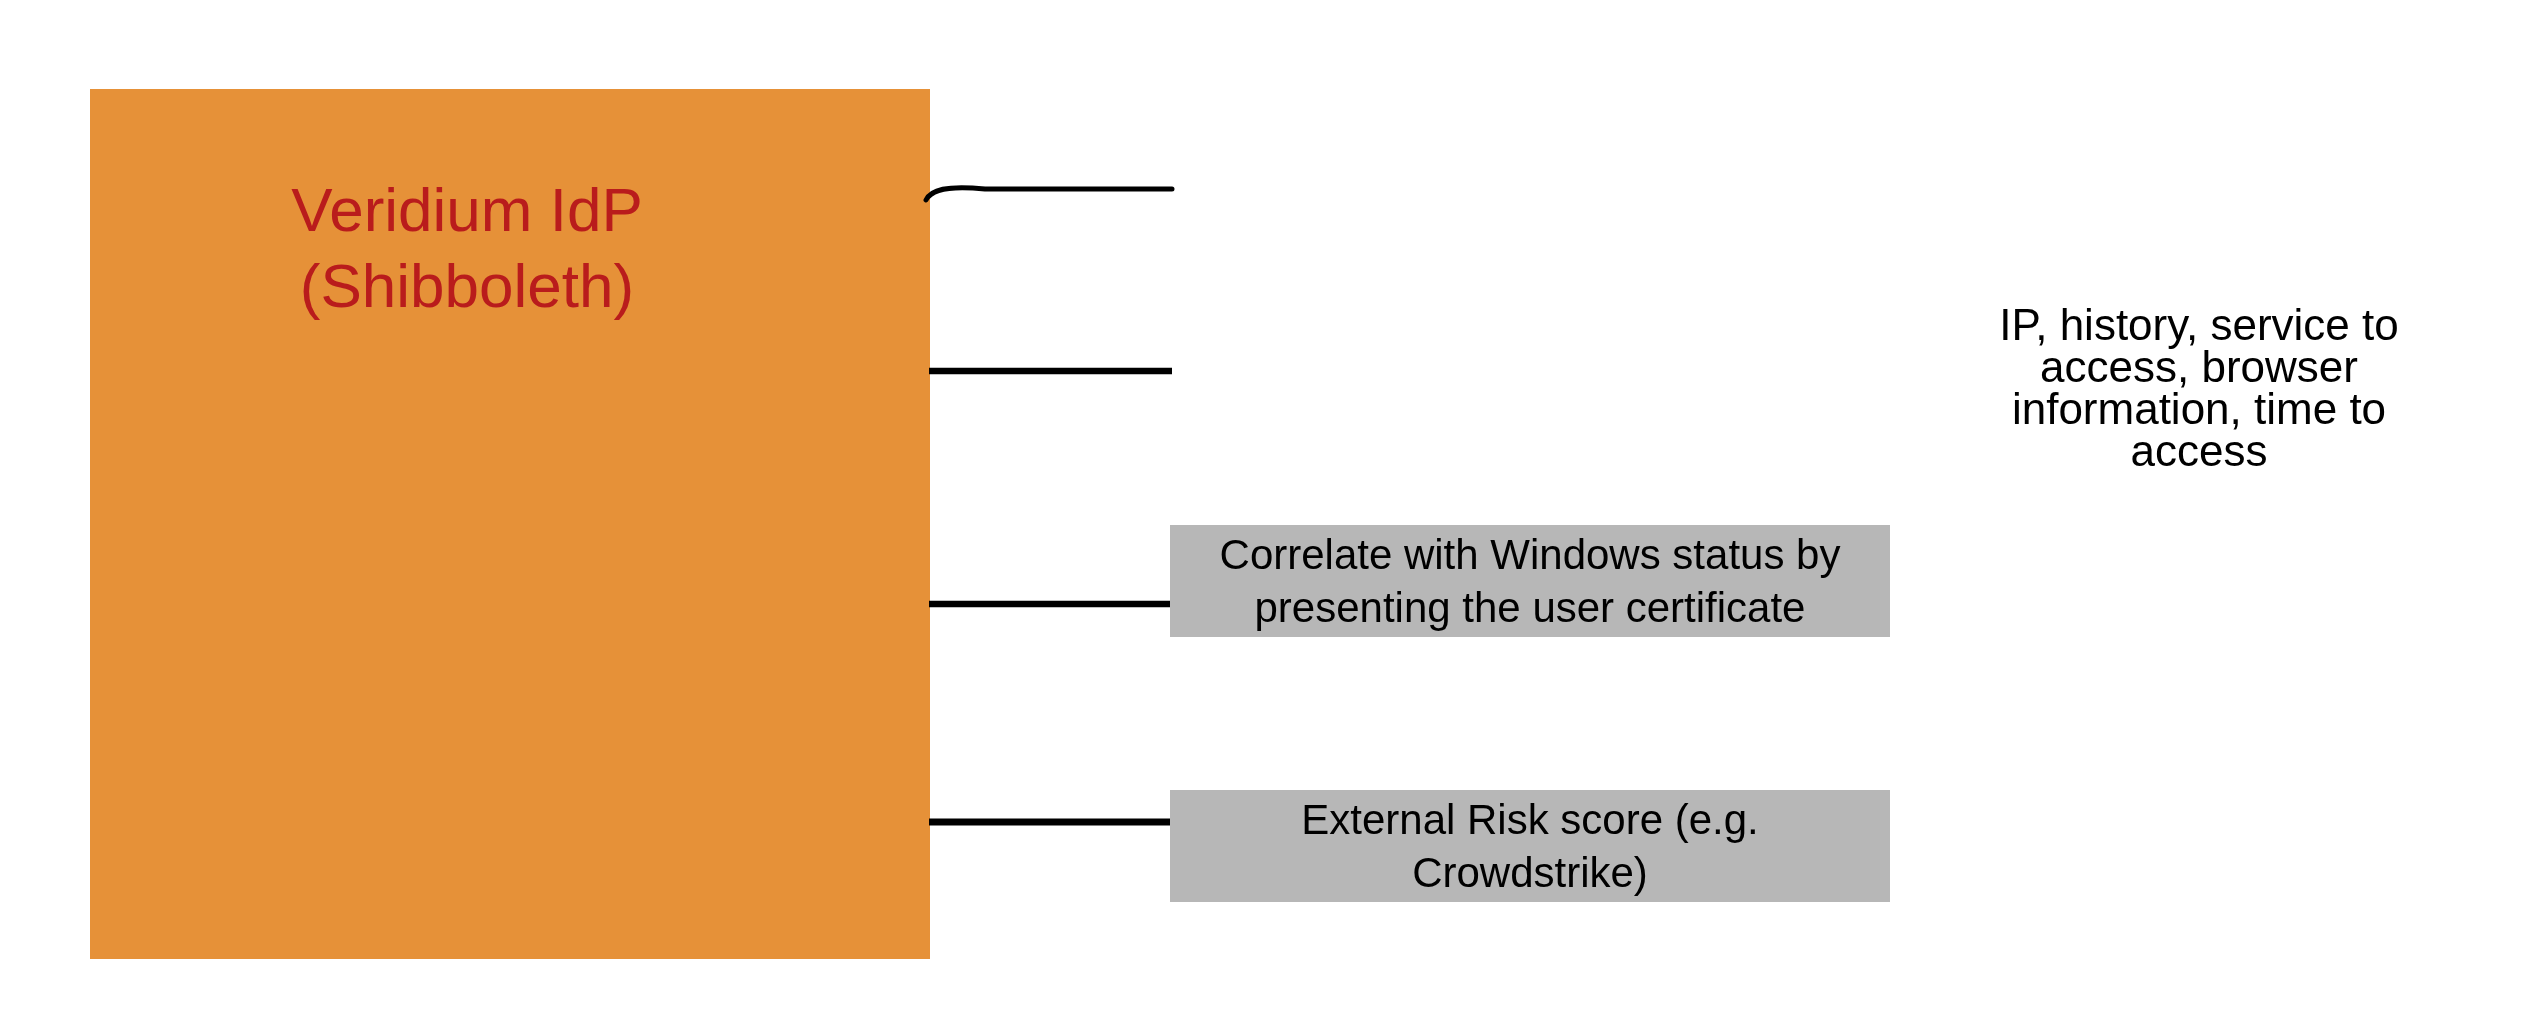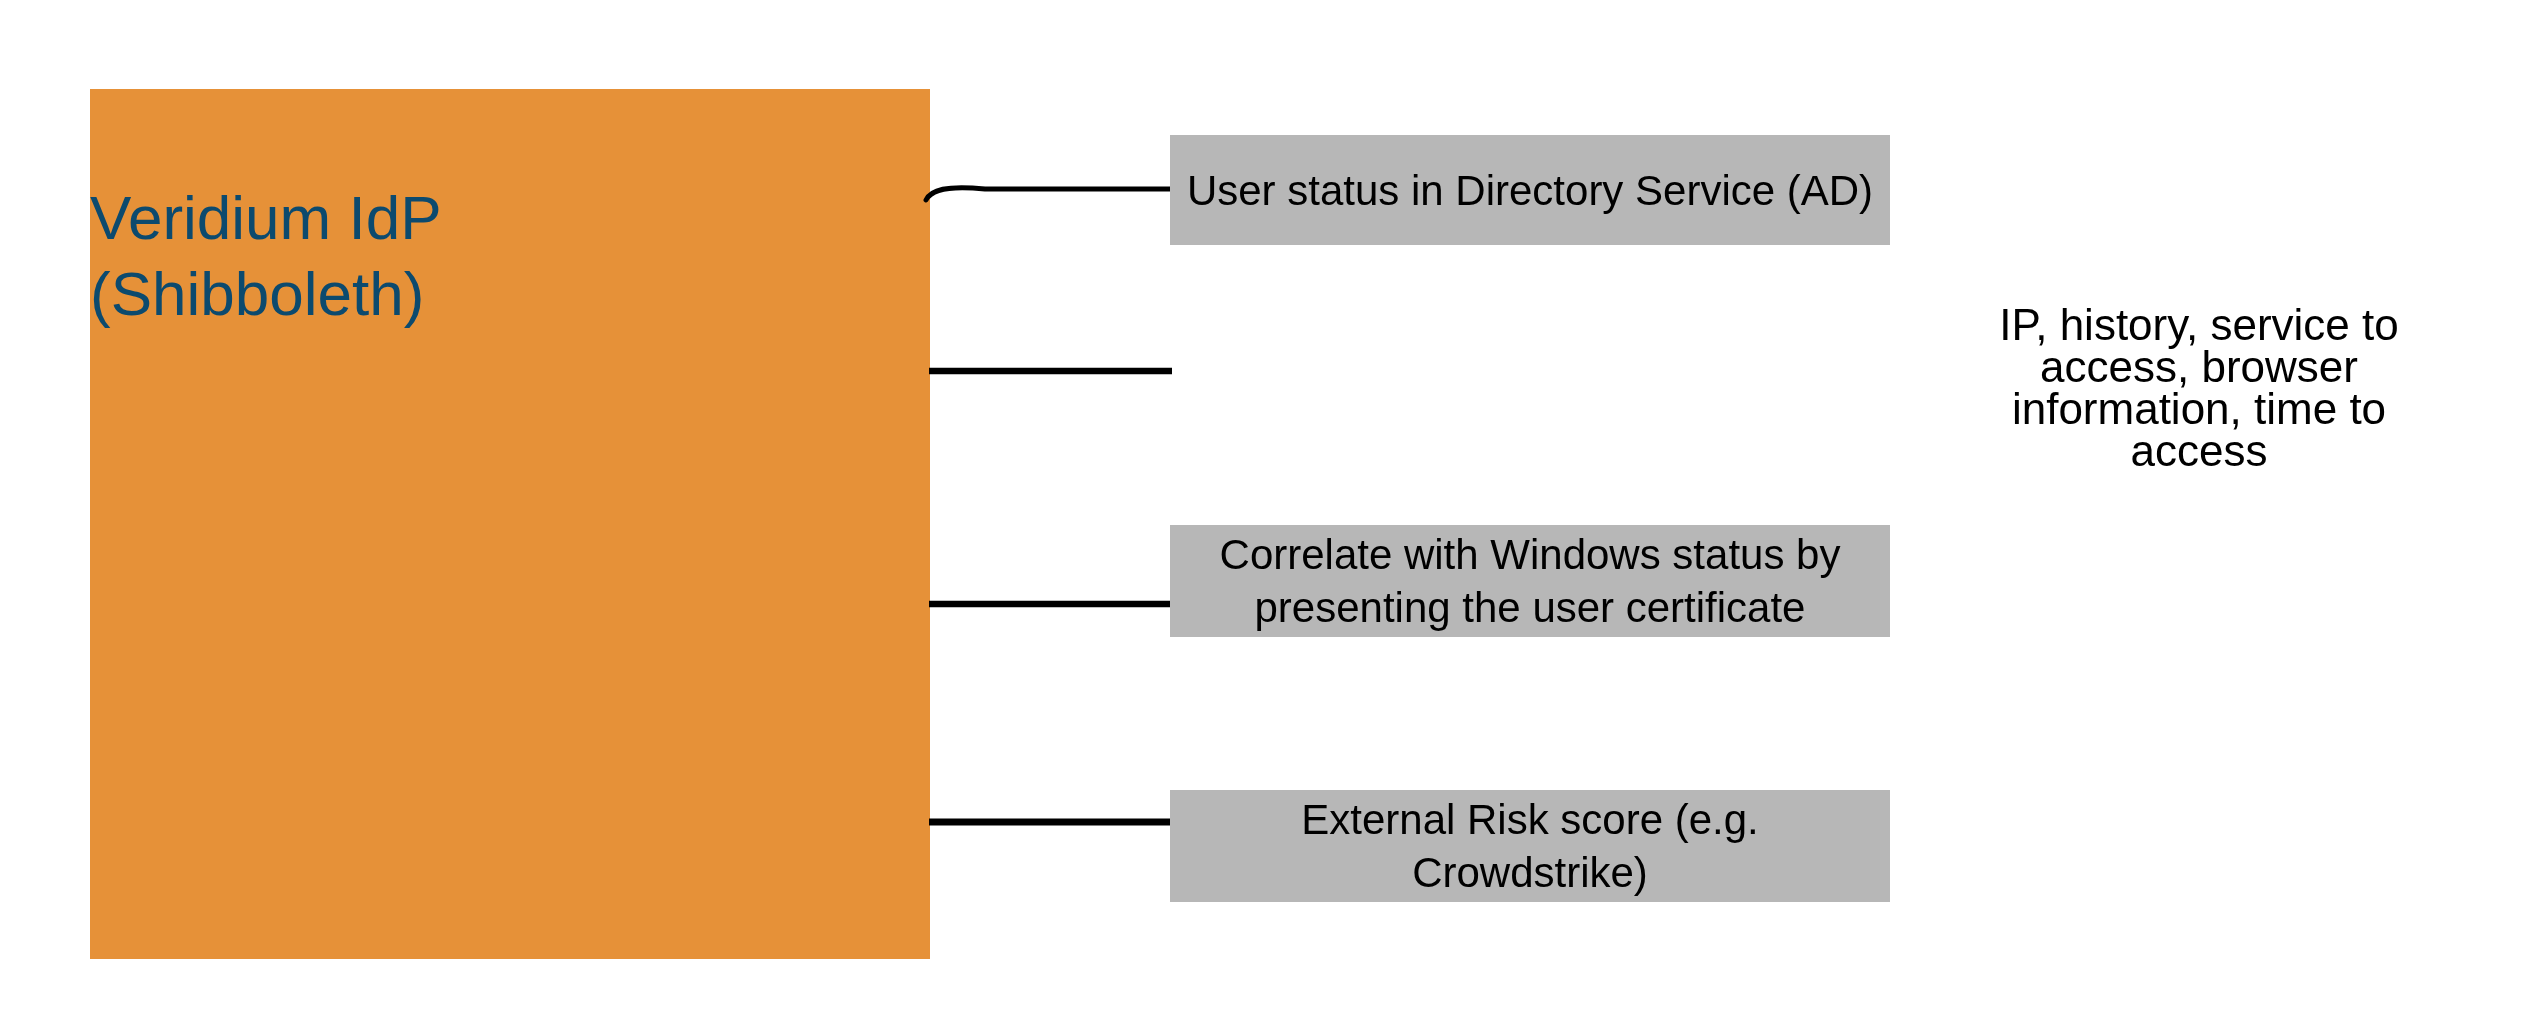--- a/index.html
+++ b/index.html
@@ -21,26 +21,25 @@
     top: 89px;
     width: 840px;
     height: 870px;
     background: #e69138;
   }
   .main-node-label {
     position: absolute;
     left: 90px;
     top: 172px;
     width: 754px;
-    text-align: left;
-    color: #0c4a6e;
+    text-align: center;
+    color: #b91c1c;
     font-size: 62px;
     line-height: 76px;
     white-space: pre-line;
-    margin-top: 8px;
   }
   .connectors {
     position: absolute;
     left: 0;
     top: 0;
   }
   .factor-node {
     position: absolute;
     left: 1170px;
     width: 720px;
@@ -79,23 +78,20 @@
   <div class="main-node-label">Veridium IdP
 (Shibboleth)</div>
 
   <svg class="connectors" width="2523" height="1020" viewBox="0 0 2523 1020" aria-hidden="true">
     <path d="M 926 200 C 931 190 946 185 985 189 L 1172 189" fill="none" stroke="#000000" stroke-width="5" stroke-linecap="round"></path>
     <path d="M 929 371 L 1172 371" fill="none" stroke="#000000" stroke-width="6.5"></path>
     <path d="M 929 604 L 1172 604" fill="none" stroke="#000000" stroke-width="6.5"></path>
     <path d="M 929 822 L 1172 822" fill="none" stroke="#000000" stroke-width="7"></path>
   </svg>
 
-  <div class="factor-node fn1">
-    <span>User status in Directory Service (AD)</span>
-  </div>
 
 
   <div class="factor-node fn3">
     <span>Correlate with Windows status by presenting the user certificate</span>
   </div>
 
   <div class="factor-node fn4">
     <span>External Risk score (e.g. Crowdstrike)</span>
   </div>
 

